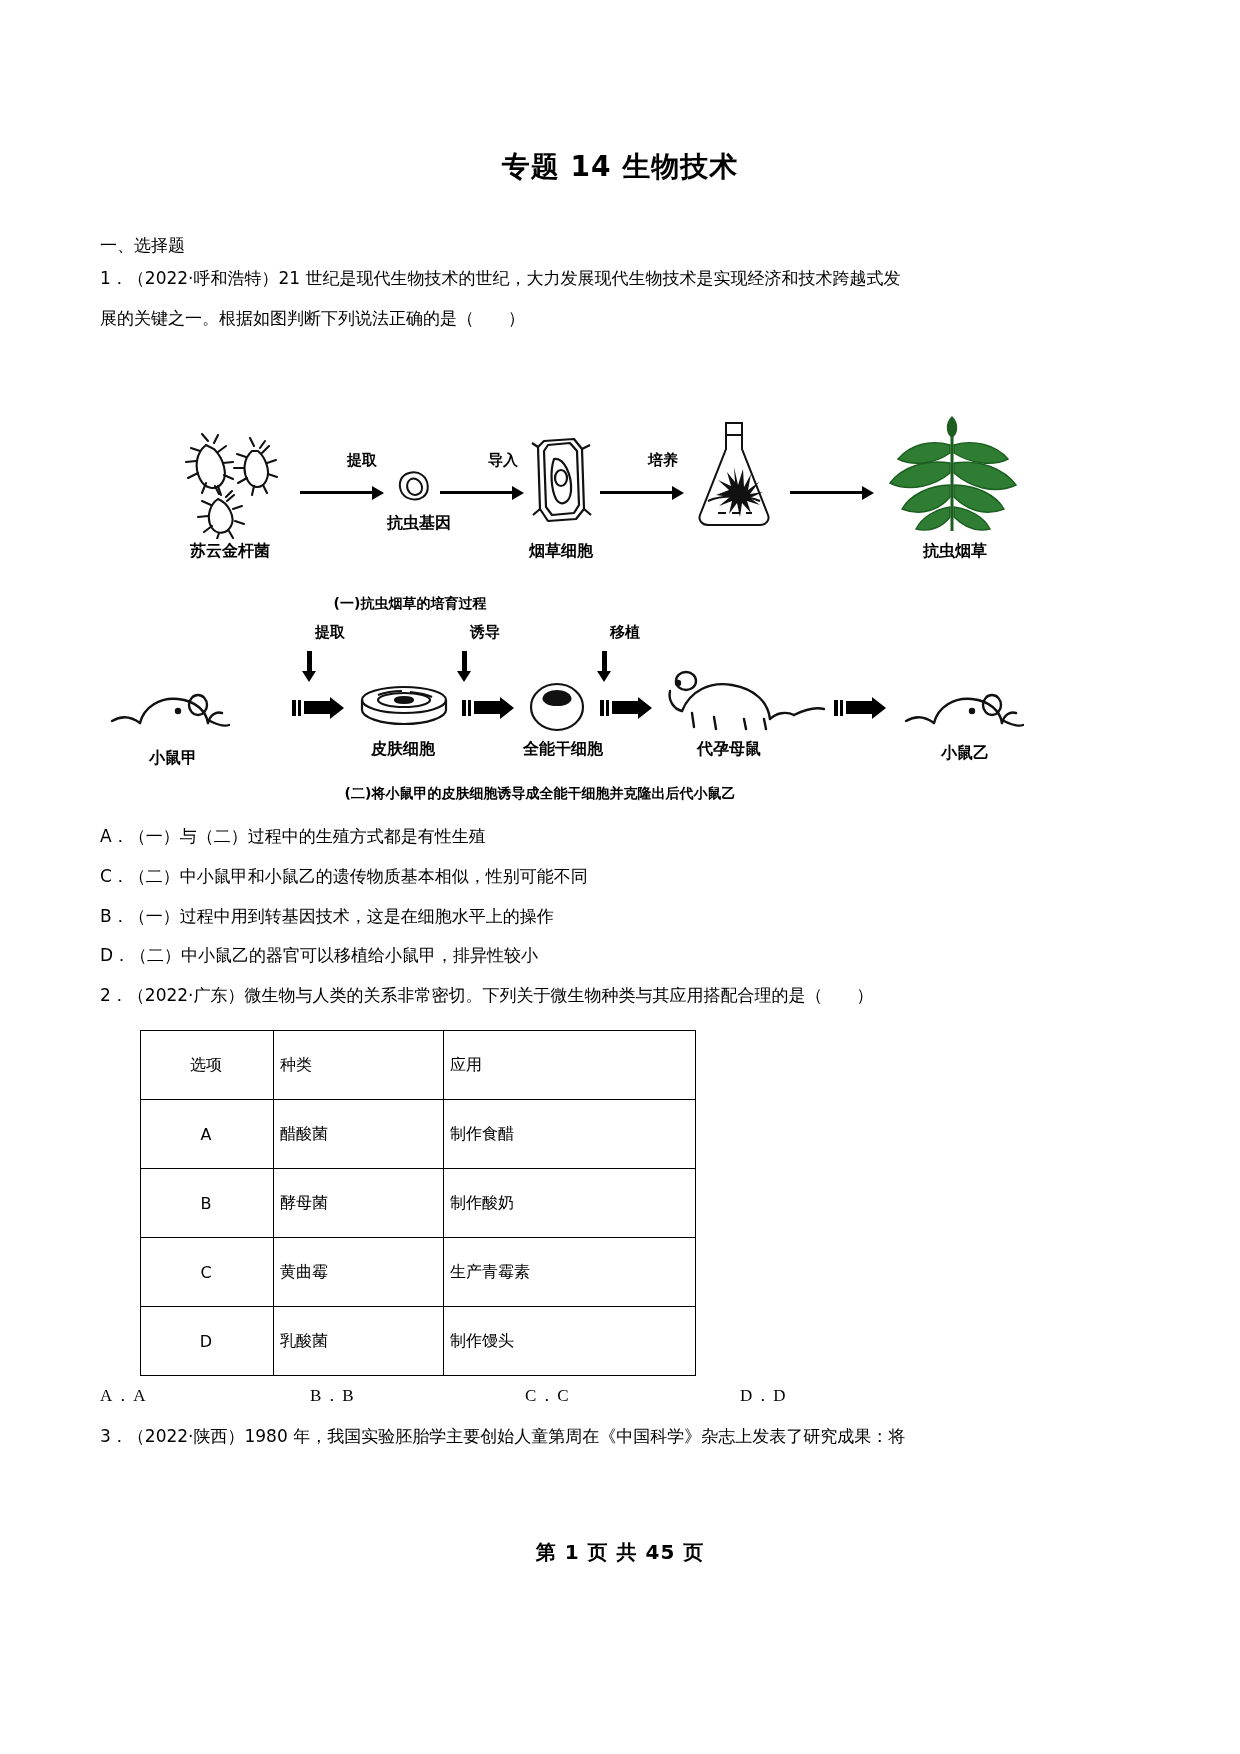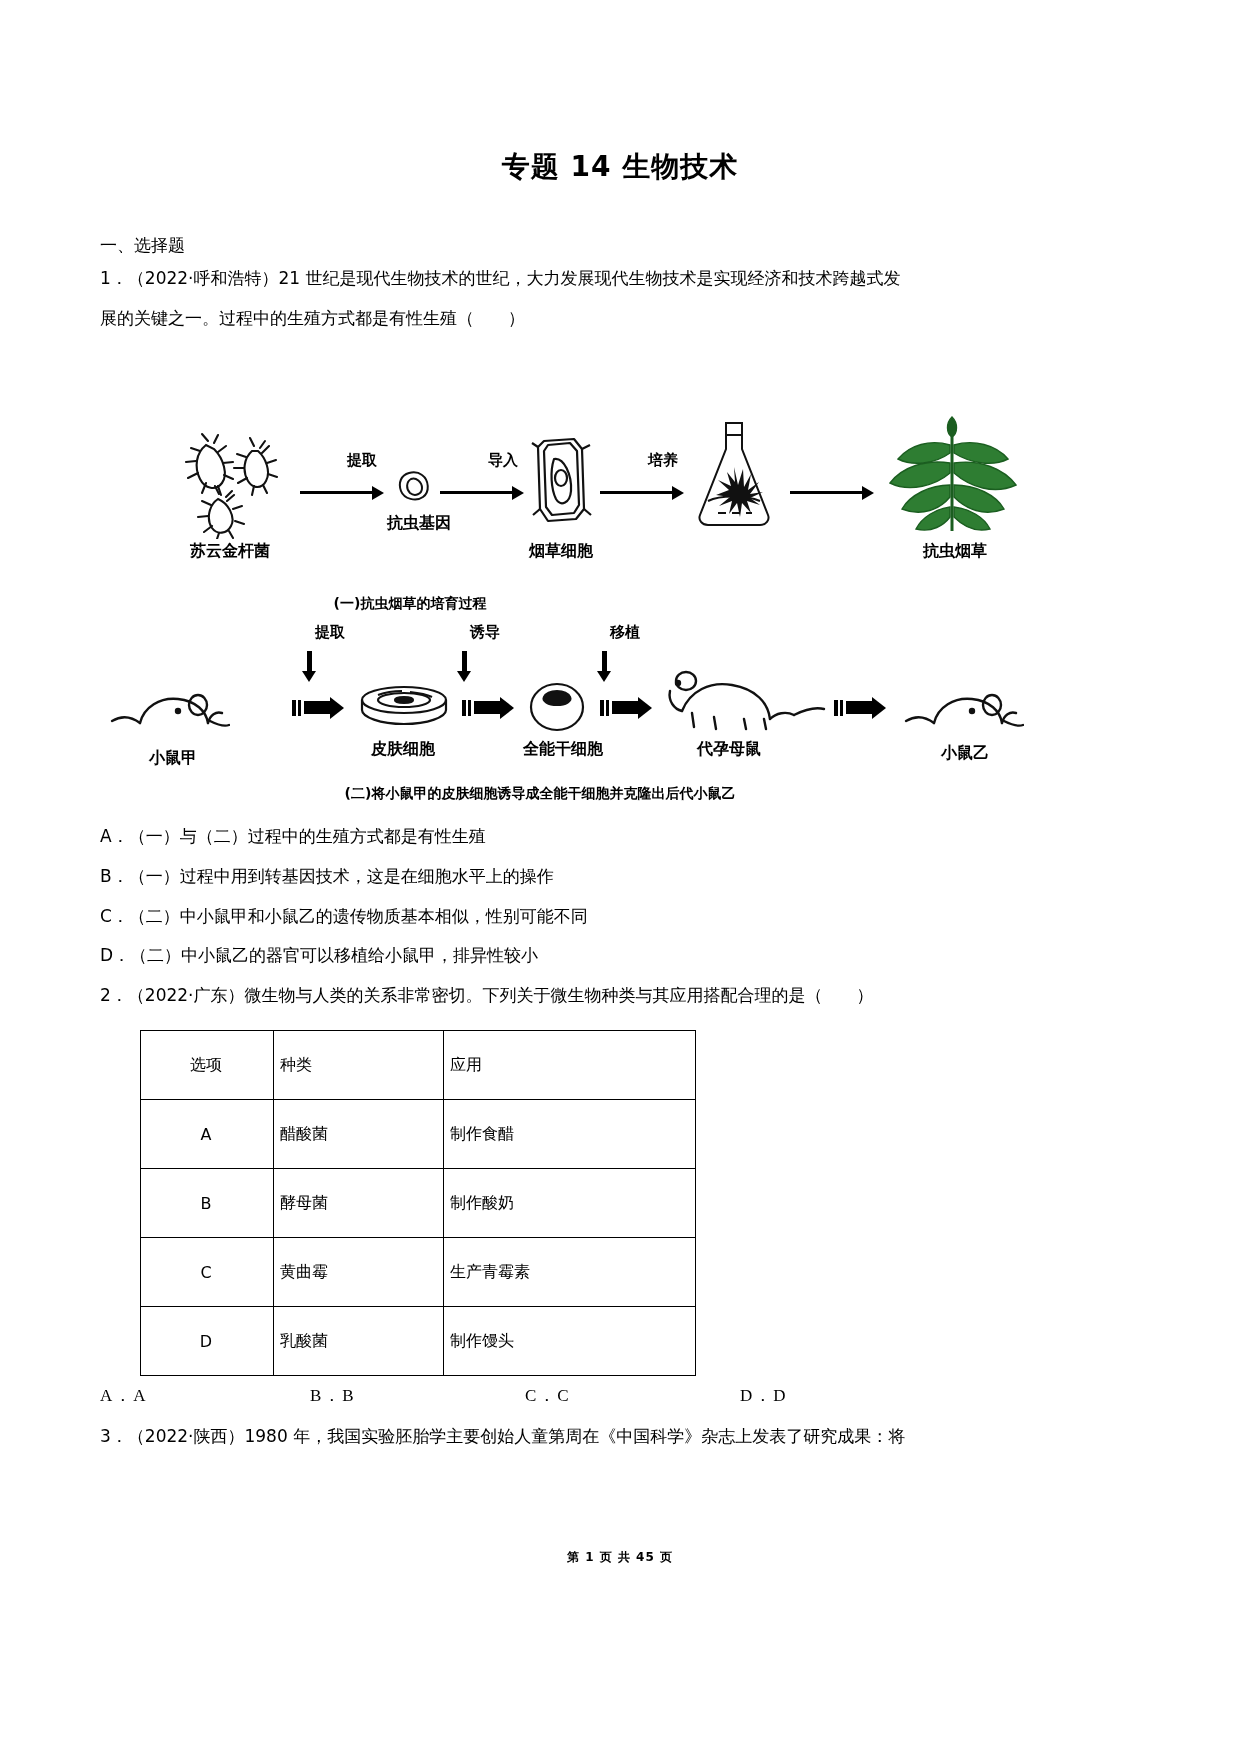--- a/index.html
+++ b/index.html
@@ -173,35 +173,35 @@
 
   
   .footer {
     position: absolute;
     left: 0;
     right: 0;
     bottom: 188px;
     text-align: center;
     font-family: "DejaVu Sans", "Liberation Sans", sans-serif;
     font-weight: bold;
-    font-size: 12px;
+    font-size: 20px;
     letter-spacing: 1px;
   }
 </style>
 </head>
 <body>
 
 <div class="page">
 
   <h1 class="doc-title">专题 14 生物技术</h1>
 
   <div class="section-head">一、选择题</div>
 
   <div class="q-text">1．（2022·呼和浩特）21 世纪是现代生物技术的世纪，大力发展现代生物技术是实现经济和技术跨越式发</div>
-  <div class="q-text">展的关键之一。过程中的生殖方式都是有性生殖（　　）</div>
+  <div class="q-text">展的关键之一。根据如图判断下列说法正确的是（　　）</div>
 
   <div class="figure-block">
 
     <div style="position:relative;height:178px;">
 
       <div style="position:absolute;left:78px;top:22px;">
         <svg width="104" height="108" viewBox="0 0 104 108">
           <g stroke="#111" stroke-width="2.1" fill="none" stroke-linecap="round">
             <path d="M28 14 C18 22 16 36 22 48 C27 58 38 60 44 52 C50 44 46 28 36 18 Z"></path>
             <path d="M30 10 l-6 -7 M36 12 l4 -8 M22 20 l-9 -3 M18 30 l-10 1 M20 42 l-10 5 M28 52 l-4 10 M40 55 l3 9 M46 44 l9 4 M45 32 l10 -1 M40 21 l8 -6"></path>
@@ -407,22 +407,22 @@
           </g>
         </svg>
       </div>
       <div class="item-label" style="position:absolute;left:790px;top:120px;width:150px;">小鼠乙</div>
     </div>
 
     <div class="fig-caption" style="margin-left:60px;margin-top:2px;width:760px;">(二)将小鼠甲的皮肤细胞诱导成全能干细胞并克隆出后代小鼠乙</div>
   </div>
 
   <div class="opt-line" style="margin-top:14px;">A．（一）与（二）过程中的生殖方式都是有性生殖</div>
+  <div class="opt-line">C．（二）中小鼠甲和小鼠乙的遗传物质基本相似，性别可能不同</div>
   <div class="opt-line">B．（一）过程中用到转基因技术，这是在细胞水平上的操作</div>
-  <div class="opt-line">C．（二）中小鼠甲和小鼠乙的遗传物质基本相似，性别可能不同</div>
   <div class="opt-line">D．（二）中小鼠乙的器官可以移植给小鼠甲，排异性较小</div>
 
   <div class="q-text">2．（2022·广东）微生物与人类的关系非常密切。下列关于微生物种类与其应用搭配合理的是（　　）</div>
 
   <table class="q-table">
     <tbody>
       <tr>
         <td class="c1">选项</td>
         <td class="c2">种类</td>
         <td class="c3">应用</td>

